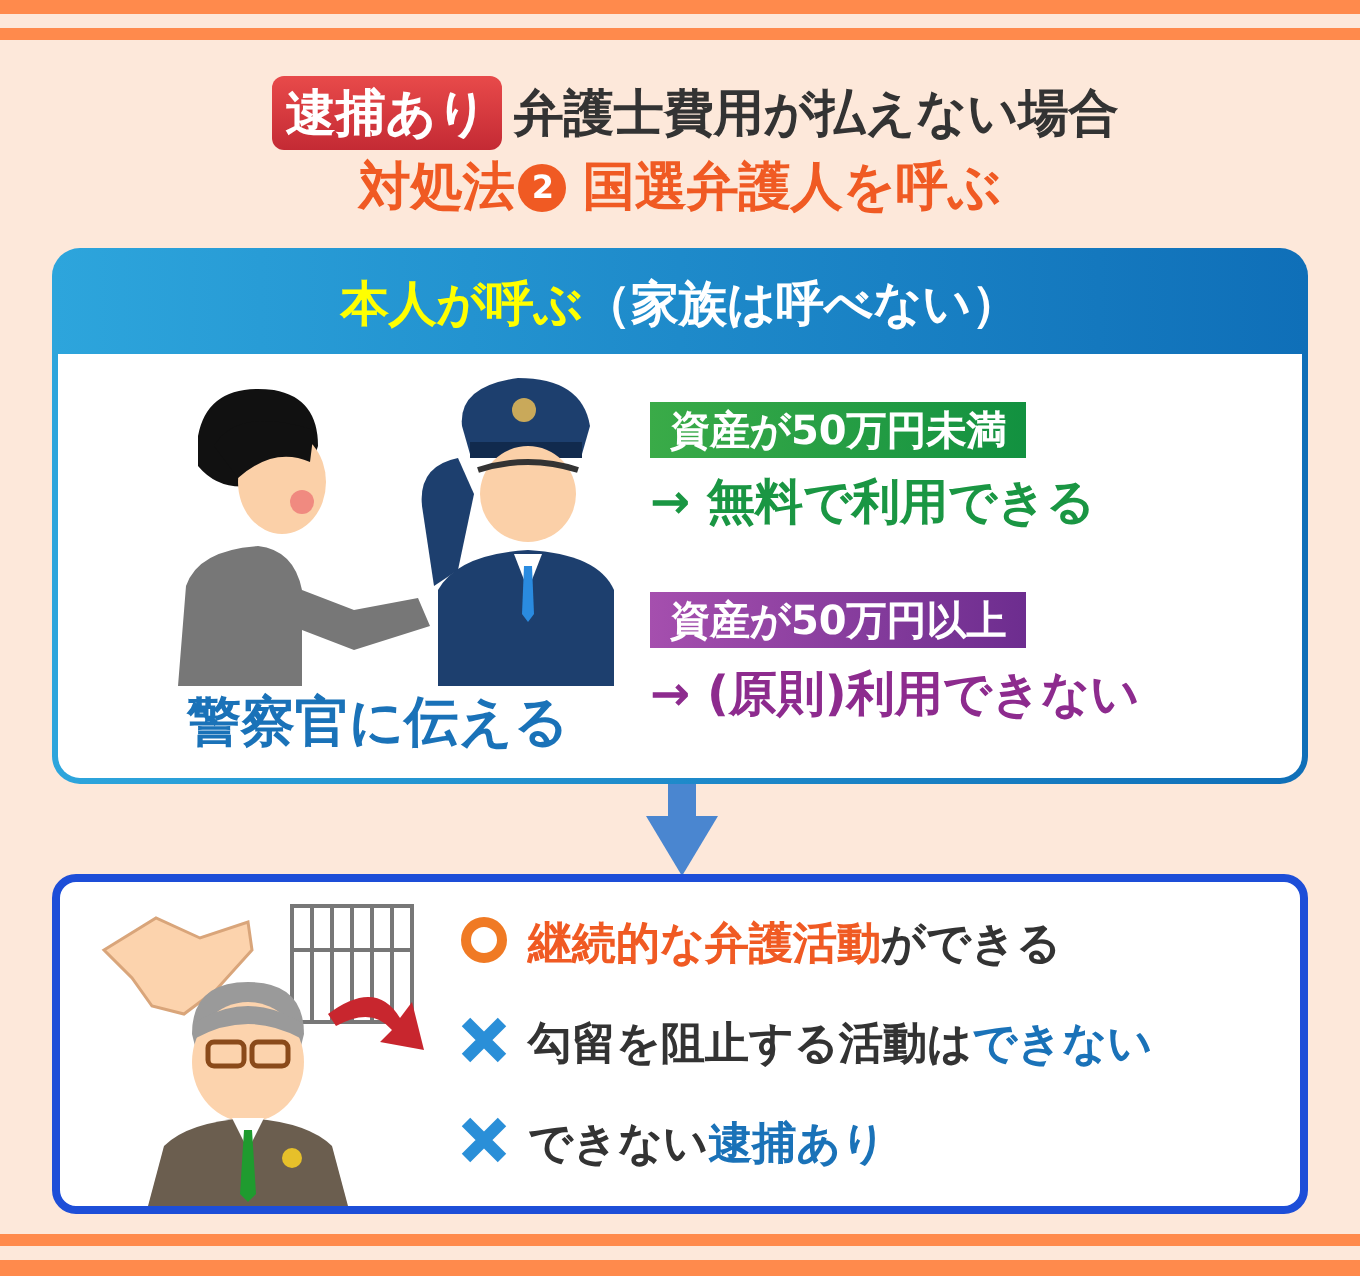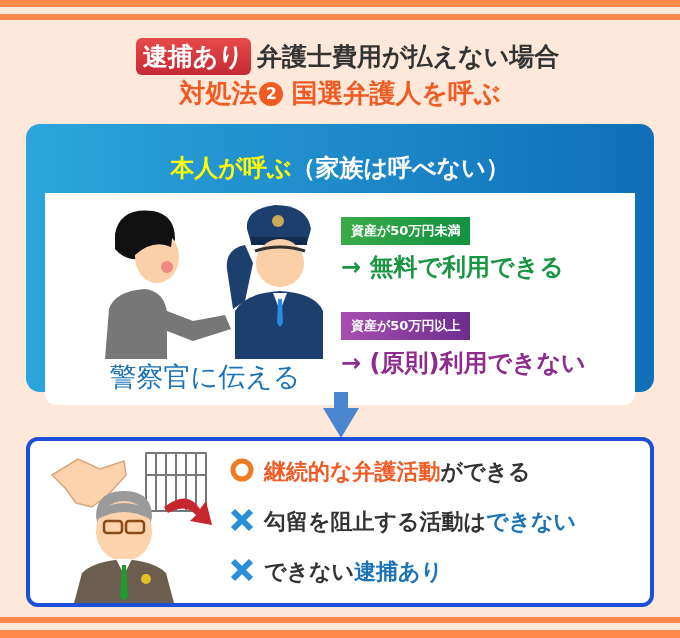--- a/index.html
+++ b/index.html
@@ -2,27 +2,27 @@
 <html><head>
 <meta charset="utf-8">
 <style>
   * { box-sizing: border-box; margin: 0; padding: 0; }
   body { width: 680px; height: 638px; background: #fde8da; font-family: "DejaVu Sans", "Liberation Sans", sans-serif; position: relative; overflow: hidden; }
   .stripe { position: absolute; left: 0; width: 680px; background: #ff8a4c; }
   .title-row { position: absolute; top: 38px; left: 0; width: 680px; text-align: center; font-size: 25px; font-weight: bold; color: #333; white-space: nowrap; padding-left: 15px; }
   .badge { display: inline-block; background: linear-gradient(#e84a4a, #c42a34); color: #fff; border-radius: 6px; padding: 2px 7px; margin-right: 6px; }
   .subtitle { position: absolute; top: 76px; left: 0; width: 680px; text-align: center; font-size: 26px; font-weight: bold; color: #f05a23; white-space: nowrap; }
   .num-circle { display: inline-block; width: 24px; height: 24px; border-radius: 50%; background: #f05a23; color: #fff; font-size: 16px; line-height: 24px; text-align: center; vertical-align: 3px; margin: 0 8px 0 2px; }
-  .box1 { position: absolute; left: 26px; top: 124px; width: 628px; height: 268px; border-radius: 14px; background: linear-gradient(90deg, #2da5dc, #0f6fb8); padding: 19px; }
+  .box1 { position: absolute; left: 26px; top: 124px; width: 628px; height: 268px; border-radius: 14px; background: linear-gradient(90deg, #2da5dc, #0f6fb8); padding: 3px; }
   .box1-head { height: 50px; text-align: center; line-height: 50px; font-size: 24px; font-weight: bold; color: #fff; white-space: nowrap; }
   .box1-head .hl { color: #ffff00; }
   .box1-body { position: relative; background: #fff; height: 212px; border-radius: 0 0 11px 11px; }
   .illus1 { position: absolute; left: 30px; top: 6px; width: 250px; height: 160px; }
-  .caption1 { position: absolute; left: 40px; top: 166px; width: 240px; text-align: center; font-size: 27px; font-weight: normal; color: #1a72b8; white-space: nowrap; }
-  .tag { position: absolute; left: 296px; height: 28px; padding: 0 10px; color: #fff; font-size: 13px; font-weight: bold; line-height: 28px; white-space: nowrap; }
+  .caption1 { position: absolute; left: 40px; top: 166px; width: 240px; text-align: center; font-size: 27px; font-weight: bold; color: #1a72b8; white-space: nowrap; }
+  .tag { position: absolute; left: 296px; height: 28px; padding: 0 10px; color: #fff; font-size: 20px; font-weight: bold; line-height: 28px; white-space: nowrap; }
   .tag.green { top: 24px; background: linear-gradient(90deg, #3aab48, #129140); }
   .tag.purple { top: 119px; background: linear-gradient(90deg, #a54fae, #6d2d8f); }
   .result { position: absolute; left: 296px; font-size: 24px; font-weight: bold; white-space: nowrap; }
   .result.green { top: 58px; color: #1a9643; }
   .result.purple { top: 154px; color: #8d2b8e; }
   .arrow { position: absolute; left: 321px; top: 392px; width: 40px; height: 46px; }
   .box2 { position: absolute; left: 26px; top: 437px; width: 628px; height: 170px; border: 4px solid #1d4ed8; border-radius: 12px; background: #fff; }
   .illus2 { position: absolute; left: 8px; top: 4px; width: 190px; height: 158px; }
   .item { position: absolute; left: 200px; font-size: 22px; font-weight: bold; color: #333; white-space: nowrap; }
   .item .icon { display: inline-block; width: 24px; height: 24px; vertical-align: -3px; margin-right: 10px; }

